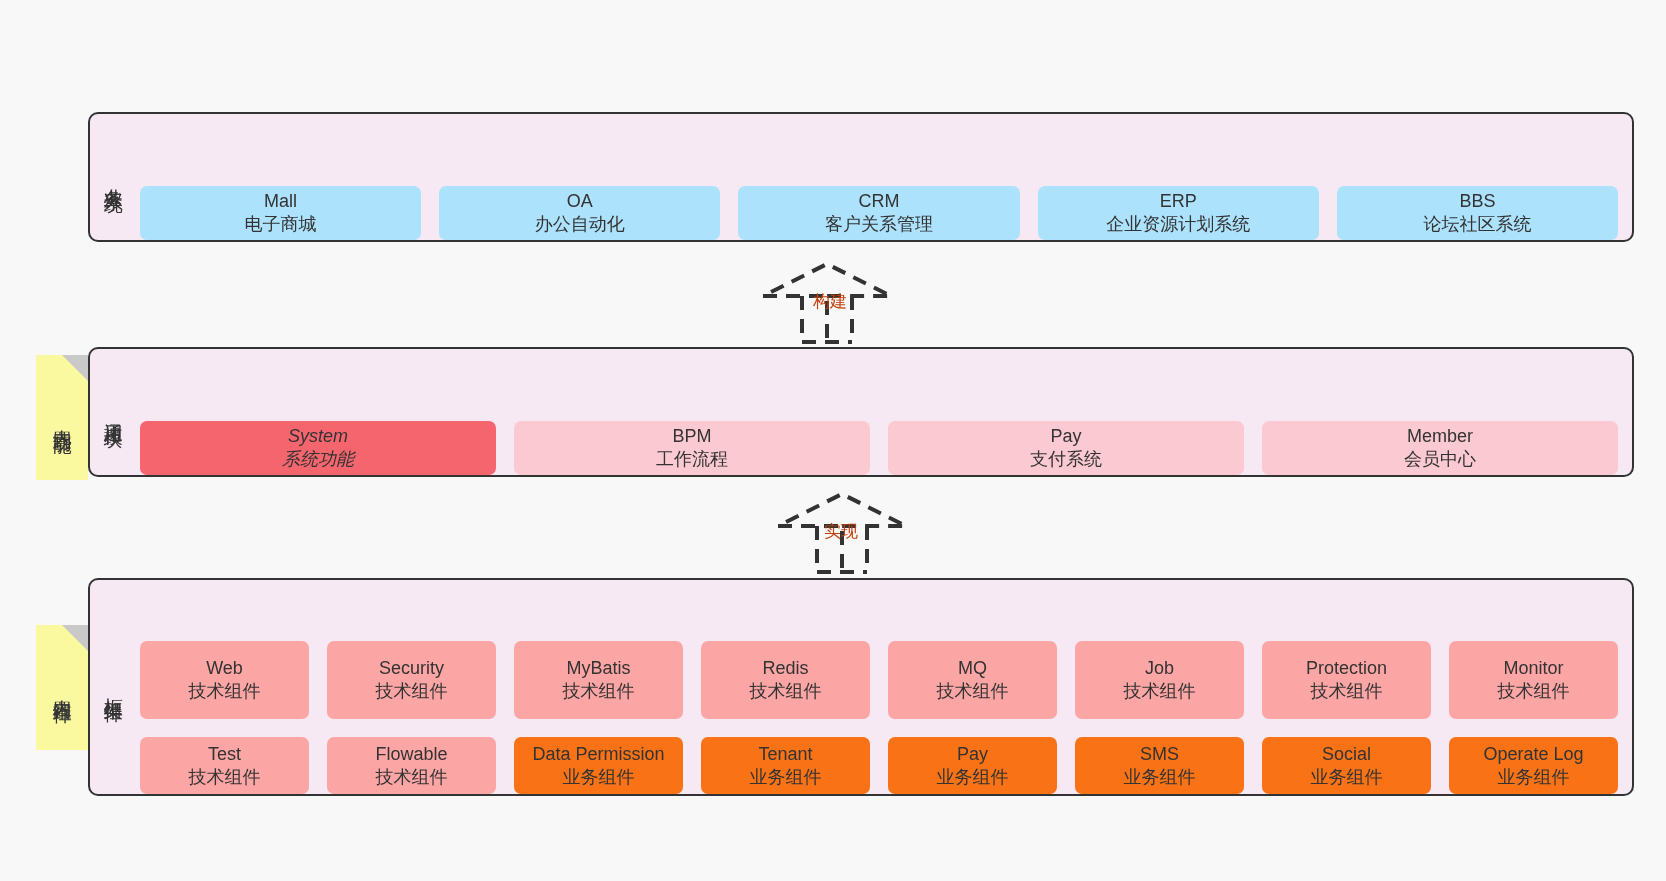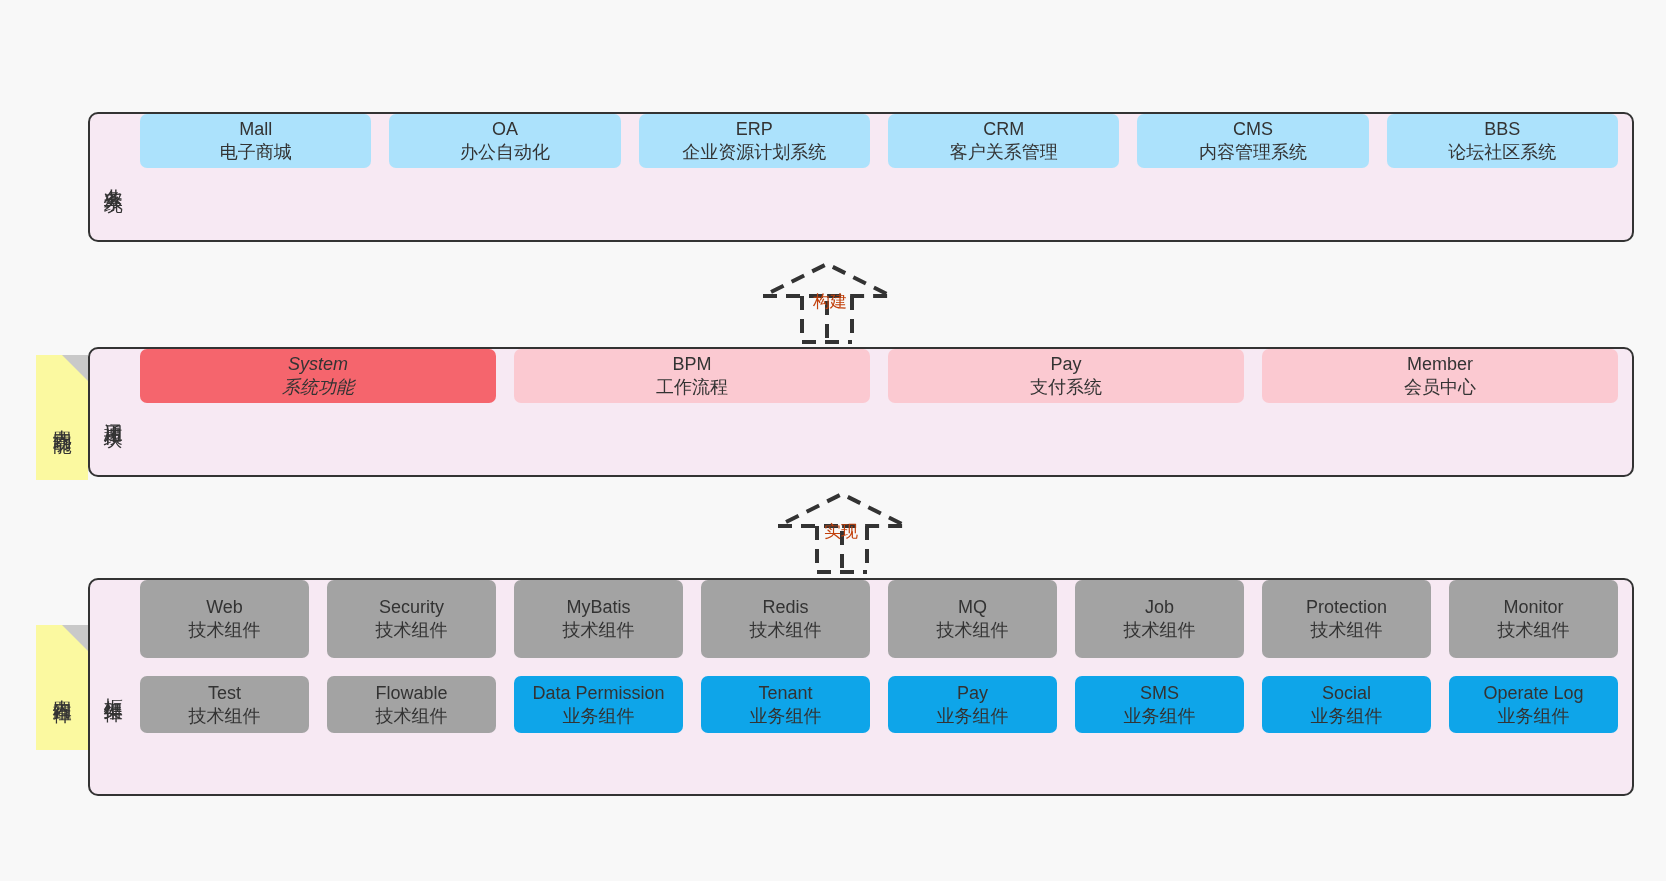--- a/index.html
+++ b/index.html
@@ -46,21 +46,21 @@
     text-orientation: upright;
     letter-spacing: 2px;
     white-space: nowrap;
     user-select: none;
   }
 
   .layer-body {
     flex: 1 1 auto;
     display: flex;
     flex-direction: column;
-    justify-content: flex-start;
+    justify-content: flex-end;
     gap: 18px;
     padding: 0 14px 0 4px;
     box-sizing: border-box;
   }
 
   .card-row {
     display: flex;
     flex-direction: row;
     gap: 18px;
   }
@@ -80,22 +80,22 @@
     padding: 4px 6px;
     user-select: none;
   }
   .card .t1 { white-space: nowrap; }
   .card .t2 { white-space: nowrap; }
   .card.wrap .t1 { white-space: normal; }
 
   .c-blue        { background: #ace2fc; }
   .c-red         { background: #f5656d; font-style: italic; }
   .c-pink        { background: #fbc9d1; }
-  .c-green       { background: #a3a3a3; }
-  .c-lightgreen  { background: #0ea5e9; }
+  .c-green       { background: #fca5a5; }
+  .c-lightgreen  { background: #f97316; }
 
   
   .note {
     position: absolute;
     background: #fbf9a0;
     color: #333333;
     font-size: 19px;
     line-height: 1.18;
     letter-spacing: 2px;
     display: flex;
@@ -142,30 +142,26 @@
       <div class="card-row">
         <div class="card c-blue">
           <span class="t1">Mall</span>
           <span class="t2">电子商城</span>
         </div>
         <div class="card c-blue">
           <span class="t1">OA</span>
           <span class="t2">办公自动化</span>
         </div>
         <div class="card c-blue">
+          <span class="t1">CRM</span>
+          <span class="t2">客户关系管理</span>
+        </div>
+        <div class="card c-blue">
           <span class="t1">ERP</span>
           <span class="t2">企业资源计划系统</span>
-        </div>
-        <div class="card c-blue">
-          <span class="t1">CRM</span>
-          <span class="t2">客户关系管理</span>
-        </div>
-        <div class="card c-blue">
-          <span class="t1">CMS</span>
-          <span class="t2">内容管理系统</span>
         </div>
         <div class="card c-blue">
           <span class="t1">BBS</span>
           <span class="t2">论坛社区系统</span>
         </div>
       </div>
     </div>
   </div>
 
   <div class="arrow" style="left:757px; top:262px;">

